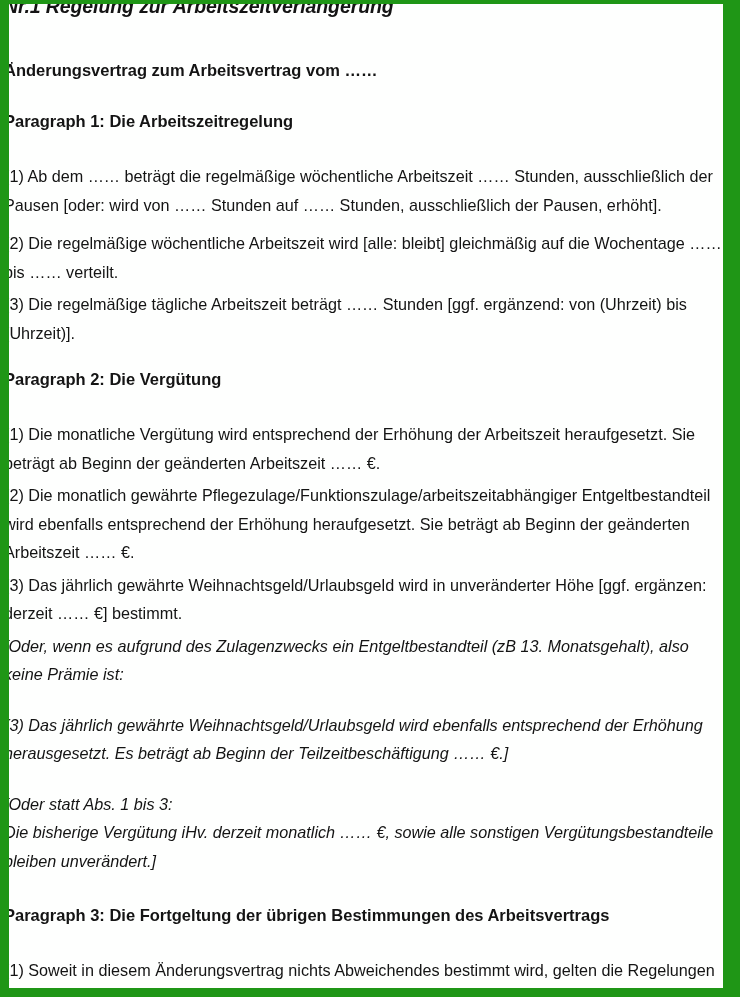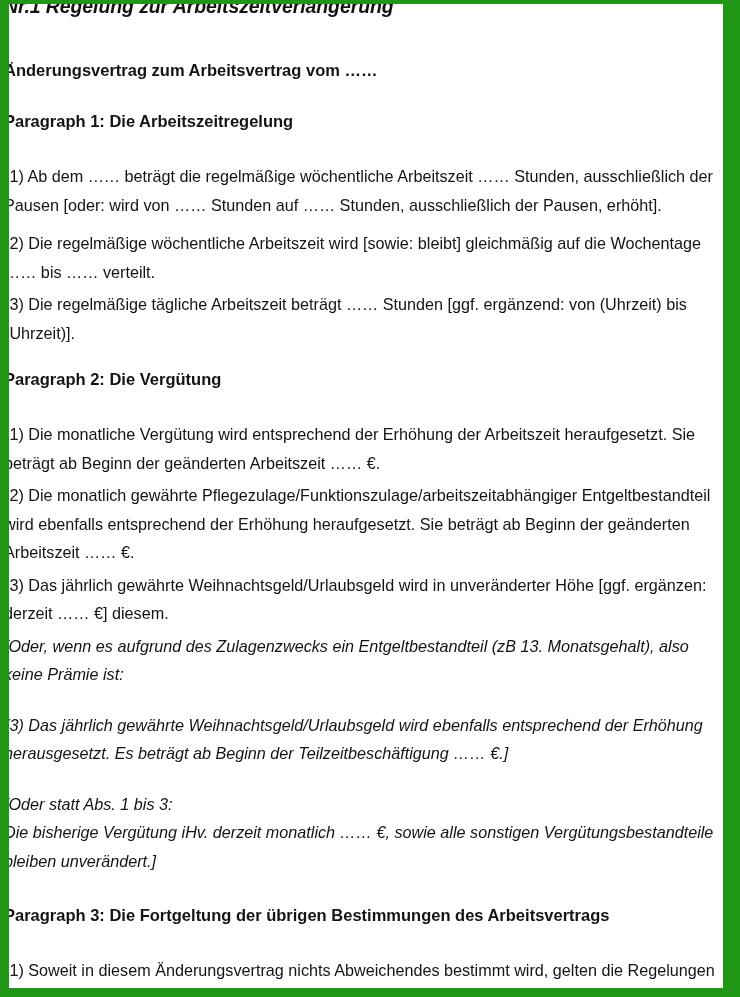--- a/index.html
+++ b/index.html
@@ -144,35 +144,35 @@
     <h2 class="heading">Änderungsvertrag zum Arbeitsvertrag vom ……</h2>
 
     <div class="sp-lg"></div>
 
     <h3 class="heading">Paragraph 1: Die Arbeitszeitregelung</h3>
 
     <div class="sp-lg"></div>
 
     <p class="para"><span>(1) Ab dem …… beträgt die regelmäßige wöchentliche Arbeitszeit …… Stunden, ausschließlich der Pausen </span><span class="em">[oder: wird von …… Stunden auf …… Stunden, ausschließlich der Pausen, erhöht].</span></p>
     <div class="sp-sm"></div>
-    <p class="para"><span>(2) Die regelmäßige wöchentliche Arbeitszeit wird </span><span class="em">[sowie: bleibt]</span><span> gleichmäßig auf die Wochentage …… bis …… verteilt.</span></p>
+    <p class="para"><span>(2) Die regelmäßige wöchentliche Arbeitszeit wird </span><span class="em">[alle: bleibt]</span><span> gleichmäßig auf die Wochentage …… bis …… verteilt.</span></p>
     <div class="sp-xs"></div>
     <p class="para"><span>(3) Die regelmäßige tägliche Arbeitszeit beträgt …… Stunden </span><span class="em">[ggf. ergänzend: von (Uhrzeit) bis (Uhrzeit)].</span></p>
 
     <div class="sp-md"></div>
 
     <h3 class="heading">Paragraph 2: Die Vergütung</h3>
 
     <div class="sp-lg"></div>
 
     <p class="para"><span>(1) Die monatliche Vergütung wird entsprechend der Erhöhung der Arbeitszeit heraufgesetzt. Sie beträgt ab Beginn der geänderten Arbeitszeit …… €.</span></p>
     <div class="sp-xs"></div>
     <p class="para"><span>(2) Die monatlich gewährte Pflegezulage/Funktionszulage/arbeitszeitabhängiger Entgeltbestandteil wird ebenfalls entsprechend der Erhöhung heraufgesetzt. Sie beträgt ab Beginn der geänderten Arbeitszeit …… €.</span></p>
     <div class="sp-xs"></div>
-    <p class="para"><span>(3) Das jährlich gewährte Weihnachtsgeld/Urlaubsgeld wird in unveränderter Höhe </span><span class="em">[ggf. ergänzen: derzeit …… €]</span><span> diesem.</span></p>
+    <p class="para"><span>(3) Das jährlich gewährte Weihnachtsgeld/Urlaubsgeld wird in unveränderter Höhe </span><span class="em">[ggf. ergänzen: derzeit …… €]</span><span> bestimmt.</span></p>
     <div class="sp-xs"></div>
     <p class="para italic"><span class="em">[Oder, wenn es aufgrund des Zulagenzwecks ein Entgeltbestandteil (zB 13. Monatsgehalt), also keine Prämie ist:</span></p>
 
     <div class="sp-md"></div>
 
     <p class="para italic"><span class="em">(3) Das jährlich gewährte Weihnachtsgeld/Urlaubsgeld wird ebenfalls entsprechend der Erhöhung herausgesetzt. Es beträgt ab Beginn der Teilzeitbeschäftigung …… €.]</span></p>
 
     <div class="sp-md"></div>
 
     <p class="para italic"><span class="em">[Oder statt Abs. 1 bis 3:</span></p>

